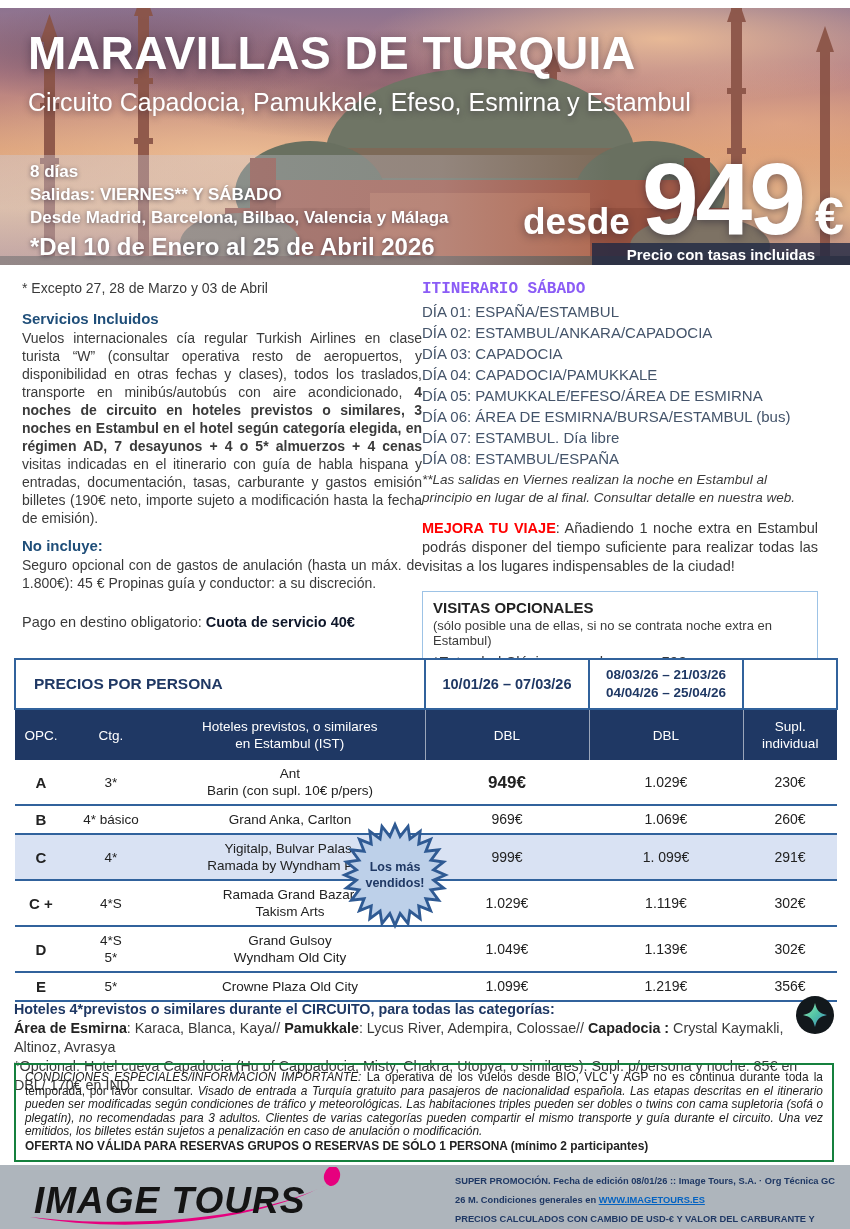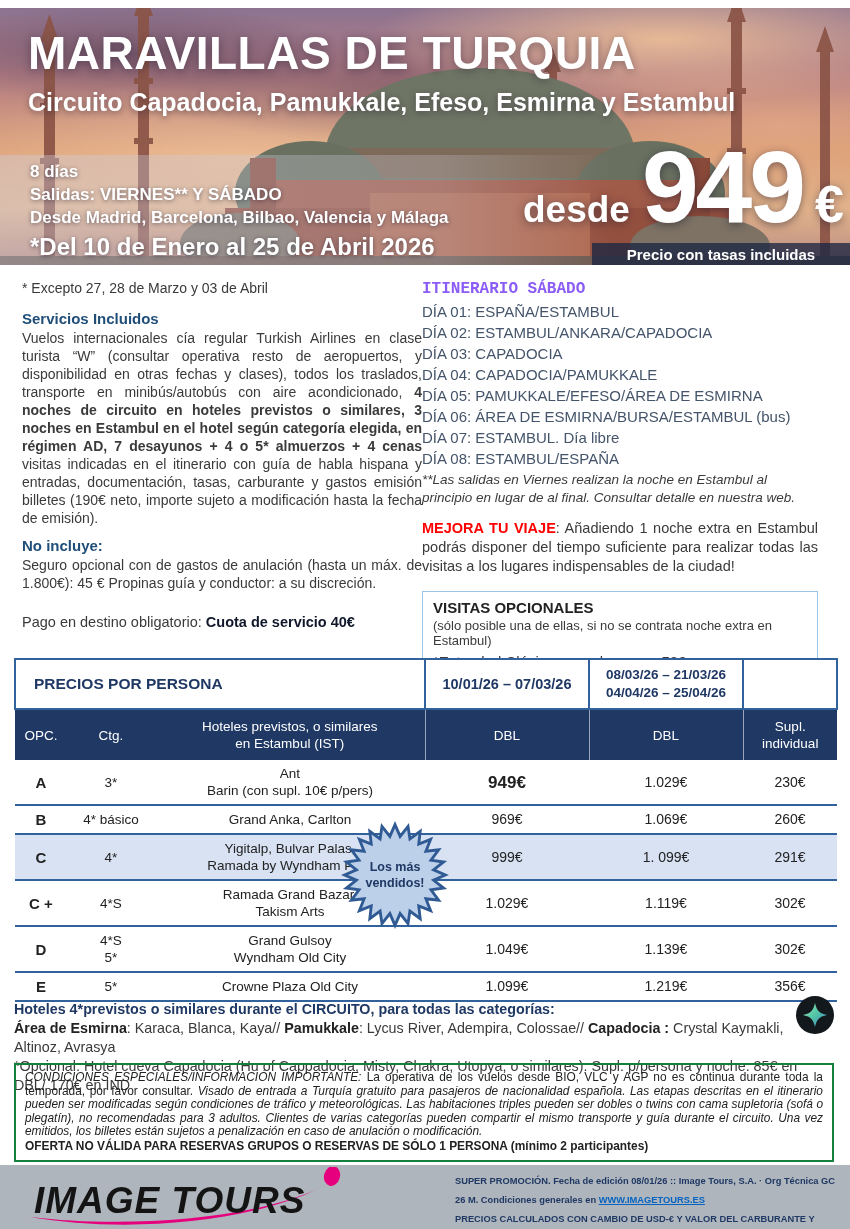--- a/index.html
+++ b/index.html
@@ -11,28 +11,28 @@
   .hero-sky{position:absolute;inset:0;background:
     radial-gradient(ellipse 320px 70px at 15% 18%, rgba(80,60,85,.55), transparent 70%),
     radial-gradient(ellipse 420px 90px at 78% 12%, rgba(244,196,152,.85), transparent 70%),
     radial-gradient(ellipse 360px 80px at 45% 30%, rgba(105,75,95,.5), transparent 70%),
     radial-gradient(ellipse 520px 110px at 28% 58%, rgba(248,210,172,.55), transparent 70%),
     radial-gradient(ellipse 300px 90px at 92% 45%, rgba(240,180,140,.5), transparent 70%),
     linear-gradient(180deg,#8d7390 0%,#b27d85 25%,#d99d76 55%,#e3b48c 78%,#b98a80 100%);}
   .hero-sil{position:absolute;left:0;bottom:0;}
   .hero-title{position:absolute;left:28px;top:18px;font-size:46px;font-weight:bold;color:#fff;
               letter-spacing:.5px;text-shadow:0 2px 8px rgba(40,30,50,.45);}
-  .hero-subtitle{position:absolute;left:28px;top:80px;font-size:25px;font-weight:bold;color:#fff;
+  .hero-subtitle{position:absolute;left:28px;top:80px;font-size:25px;font-weight:normal;color:#fff;
                  text-shadow:0 2px 6px rgba(40,30,50,.5);}
   .hero-band{position:absolute;left:0;top:147px;width:850px;height:110px;
              background:linear-gradient(90deg,rgba(205,205,220,.40),rgba(205,205,220,.28) 52%,rgba(205,205,220,0) 72%);}
   .hero-info{position:absolute;left:30px;top:152px;color:#fff;text-shadow:0 1px 4px rgba(30,25,45,.55);}
   .hi-line{font-size:17px;font-weight:bold;line-height:23px;}
   .hi-dates{font-size:24px;font-weight:bold;line-height:30px;margin-top:3px;}
-  .hero-price{position:absolute;right:6px;top:128px;display:flex;align-items:baseline;gap:12px;
+  .hero-price{position:absolute;right:6px;top:140px;display:flex;align-items:baseline;gap:12px;
               color:#fff;text-shadow:0 2px 8px rgba(30,25,45,.5);}
   .hp-desde{font-size:37px;font-weight:600;}
   .hp-num{font-size:102px;font-weight:bold;letter-spacing:-3px;line-height:1;}
   .hp-eur{font-size:52px;font-weight:bold;}
   .hero-price-note{position:absolute;right:0;bottom:0;width:258px;height:22px;
                    background:rgba(28,38,66,.78);color:#fff;font-size:15px;font-weight:bold;
                    display:flex;align-items:center;justify-content:center;}
 
   
   .cols{position:absolute;top:276px;left:22px;width:812px;display:flex;gap:0;}

